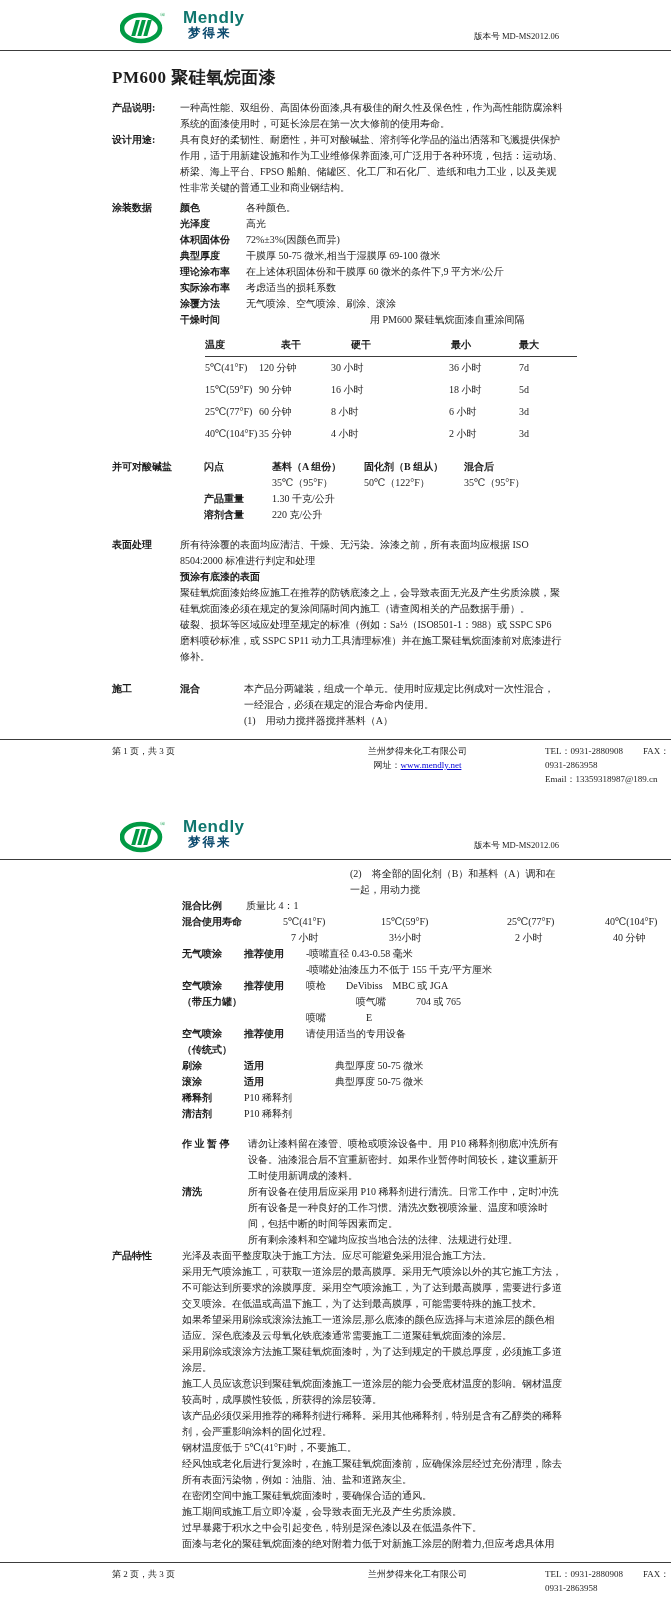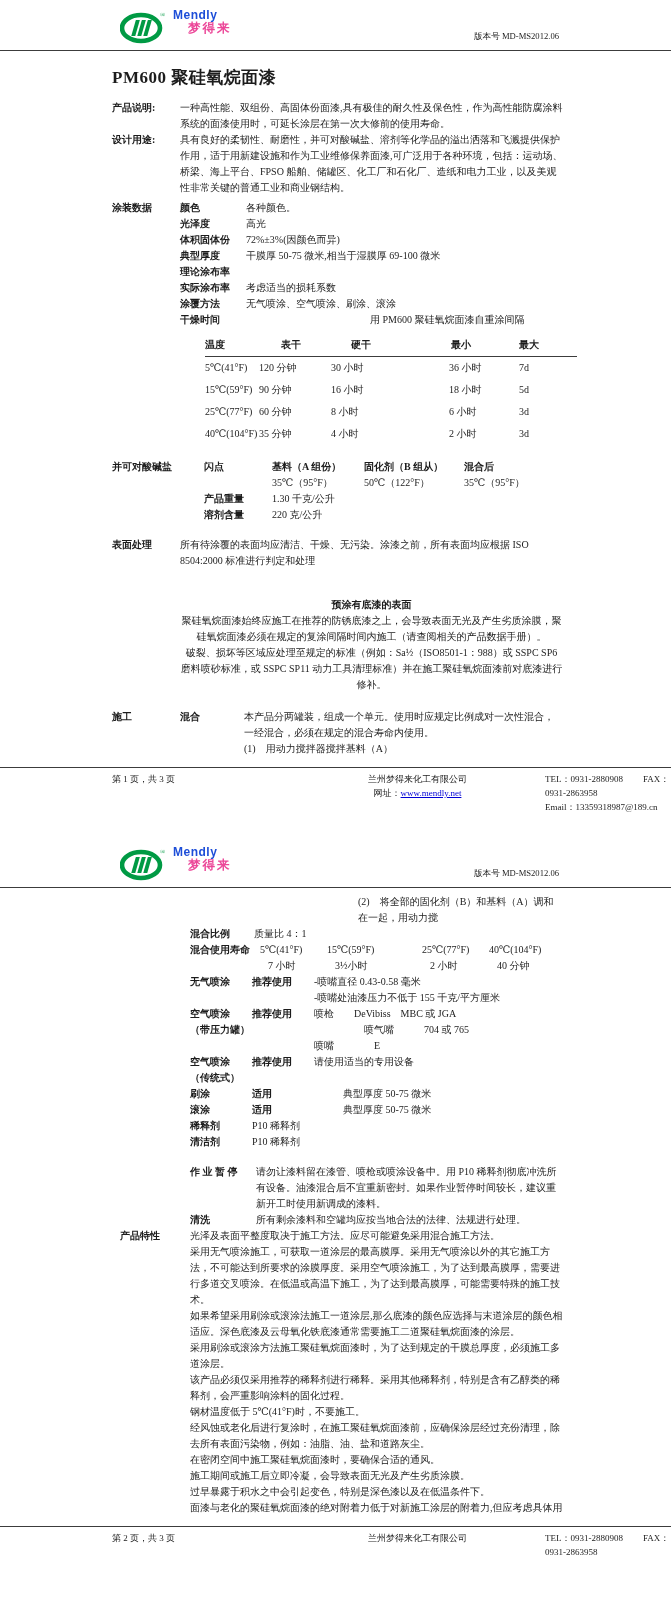--- a/index.html
+++ b/index.html
@@ -4,32 +4,32 @@
 <style>
   html,body{margin:0;padding:0;background:#ffffff;}
   body{width:671px;font-family:"Liberation Serif","DejaVu Serif",serif;font-size:10px;color:#1c1c1c;line-height:1.6;}
   p{margin:0;}
   .b{font-weight:bold;}
   .page{position:relative;background:#fff;}
   
   .hdr{display:flex;justify-content:space-between;align-items:flex-end;padding:9px 112px 5px 120px;}
   .logo{display:flex;gap:5px;align-items:flex-start;}
   .logo-txt{display:flex;flex-direction:column;}
-  .logo-en{font-family:"Liberation Sans","DejaVu Sans",sans-serif;font-weight:bold;font-size:12px;color:#1d4ed8;line-height:1.0;letter-spacing:.5px;}
-  .logo-cn{font-weight:bold;font-size:12.5px;color:#ec4899;line-height:1.15;margin-left:15px;letter-spacing:2px;}
+  .logo-en{font-family:"Liberation Sans","DejaVu Sans",sans-serif;font-weight:bold;font-size:17px;color:#0f766e;line-height:1.0;letter-spacing:.5px;margin-left:10px;}
+  .logo-cn{font-weight:bold;font-size:12.5px;color:#0c4a6e;line-height:1.15;margin-left:15px;letter-spacing:2px;}
   .ver{font-size:8.6px;margin-bottom:1px;}
   .rule{border-top:1.4px solid #3c3c3c;height:0;}
   
   .title{font-size:17px;font-weight:bold;margin:13px 0 9px;padding:0 112px;letter-spacing:.5px;}
   .content{padding:0 108px 0 112px;}
   .row2{display:grid;grid-template-columns:68px 1fr;}
   .row3{display:grid;grid-template-columns:68px 64px 1fr;}
   .kv{display:grid;grid-template-columns:66px 1fr;}
   .push{padding-left:124px;}
-  .mt4{margin-top:4px;}.mt6{margin-top:6px;margin-left:8px;}.mt12{margin-top:28px;text-align:center;}.mt14{margin-top:14px;}.mt16{margin-top:16px;}
+  .mt4{margin-top:4px;}.mt6{margin-top:6px;}.mt12{margin-top:0;}.mt14{margin-top:14px;}.mt16{margin-top:16px;}
   
   .drytab{margin:9px 0 4px 93px;width:372px;}
   .dt-h,.dt-r{display:grid;grid-template-columns:54px 72px 118px 70px 1fr;}
   .dt-h{font-weight:bold;border-bottom:1.2px solid #3c3c3c;padding-bottom:3px;}
   .dt-h span:nth-child(2){padding-left:22px;}
   .dt-h span:nth-child(3){padding-left:20px;}
   .dt-h span:nth-child(4){padding-left:2px;}
   .dt-r{line-height:22px;}
   .dt-r:first-of-type{margin-top:8px;}
   
@@ -42,21 +42,21 @@
   footer .rule{margin-top:10px;}
   
   .p2gap{height:22px;}
   .step2a{padding-left:238px;}
   .step2b{padding-left:30px;}
   .content2{padding:0 108px 0 112px;}
   .prow{display:grid;grid-template-columns:70px 1fr;}
   .irow{display:grid;grid-template-columns:62px 62px 1fr;}
   .irow2{display:grid;grid-template-columns:66px 1fr;}
   .irow3{display:grid;grid-template-columns:62px 1fr;}
-  .pot{display:grid;grid-template-columns:64px 67px 95px 67px 1fr;}
+  .pot{display:grid;grid-template-columns:64px 67px 95px 67px 1fr;gap:31px;}
   .pc{padding-left:6px;}
   .pv{padding-left:14px;}
   .ratio{display:grid;grid-template-columns:64px 1fr;}
   .ind29{padding-left:29px;}
 </style>
 </head>
 <body>
 
 <div>
 
@@ -107,20 +107,21 @@
           <div class="kv">
               <span class="b">体积固体份</span>
               <span>72%±3%(因颜色而异)</span>
             </div>
           <div class="kv">
               <span class="b">典型厚度</span>
               <span>干膜厚 50-75 微米,相当于湿膜厚 69-100 微米</span>
             </div>
           <div class="kv">
               <span class="b">理论涂布率</span>
+              <span>在上述体积固体份和干膜厚 60 微米的条件下,9 平方米/公斤</span>
             </div>
           <div class="kv">
               <span class="b">实际涂布率</span>
               <span>考虑适当的损耗系数</span>
             </div>
           <div class="kv">
               <span class="b">涂覆方法</span>
               <span>无气喷涂、空气喷涂、刷涂、滚涂</span>
             </div>
           <div class="kv">
@@ -365,32 +366,34 @@
           <span class="b">作 业 暂 停</span>
           <p>请勿让漆料留在漆管、喷枪或喷涂设备中。用 P10 稀释剂彻底冲洗所有设备。油漆混合后不宜重新密封。如果作业暂停时间较长，建议重新开工时使用新调成的漆料。</p>
         </div>
       </div>
 
       <div class="prow">
         <span></span>
         <div class="irow2">
           <span class="b">清洗</span>
           <div>
+            <p>所有设备在使用后应采用 P10 稀释剂进行清洗。日常工作中，定时冲洗所有设备是一种良好的工作习惯。清洗次数视喷涂量、温度和喷涂时间，包括中断的时间等因素而定。</p>
             <p>所有剩余漆料和空罐均应按当地合法的法律、法规进行处理。</p>
           </div>
         </div>
       </div>
 
       <div class="prow">
         <span class="b">产品特性</span>
         <div>
           <p>光泽及表面平整度取决于施工方法。应尽可能避免采用混合施工方法。</p>
           <p>采用无气喷涂施工，可获取一道涂层的最高膜厚。采用无气喷涂以外的其它施工方法，不可能达到所要求的涂膜厚度。采用空气喷涂施工，为了达到最高膜厚，需要进行多道交叉喷涂。在低温或高温下施工，为了达到最高膜厚，可能需要特殊的施工技术。</p>
           <p>如果希望采用刷涂或滚涂法施工一道涂层,那么底漆的颜色应选择与末道涂层的颜色相适应。深色底漆及云母氧化铁底漆通常需要施工二道聚硅氧烷面漆的涂层。</p>
           <p>采用刷涂或滚涂方法施工聚硅氧烷面漆时，为了达到规定的干膜总厚度，必须施工多道涂层。</p>
+          <p>施工人员应该意识到聚硅氧烷面漆施工一道涂层的能力会受底材温度的影响。钢材温度较高时，成厚膜性较低，所获得的涂层较薄。</p>
           <p>该产品必须仅采用推荐的稀释剂进行稀释。采用其他稀释剂，特别是含有乙醇类的稀释剂，会严重影响涂料的固化过程。</p>
           <p>钢材温度低于 5℃(41°F)时，不要施工。</p>
           <p>经风蚀或老化后进行复涂时，在施工聚硅氧烷面漆前，应确保涂层经过充份清理，除去所有表面污染物，例如：油脂、油、盐和道路灰尘。</p>
           <p>在密闭空间中施工聚硅氧烷面漆时，要确保合适的通风。</p>
           <p>施工期间或施工后立即冷凝，会导致表面无光及产生劣质涂膜。</p>
           <p>过早暴露于积水之中会引起变色，特别是深色漆以及在低温条件下。</p>
           <p>面漆与老化的聚硅氧烷面漆的绝对附着力低于对新施工涂层的附着力,但应考虑具体用</p>
         </div>
       </div>
     </div>

